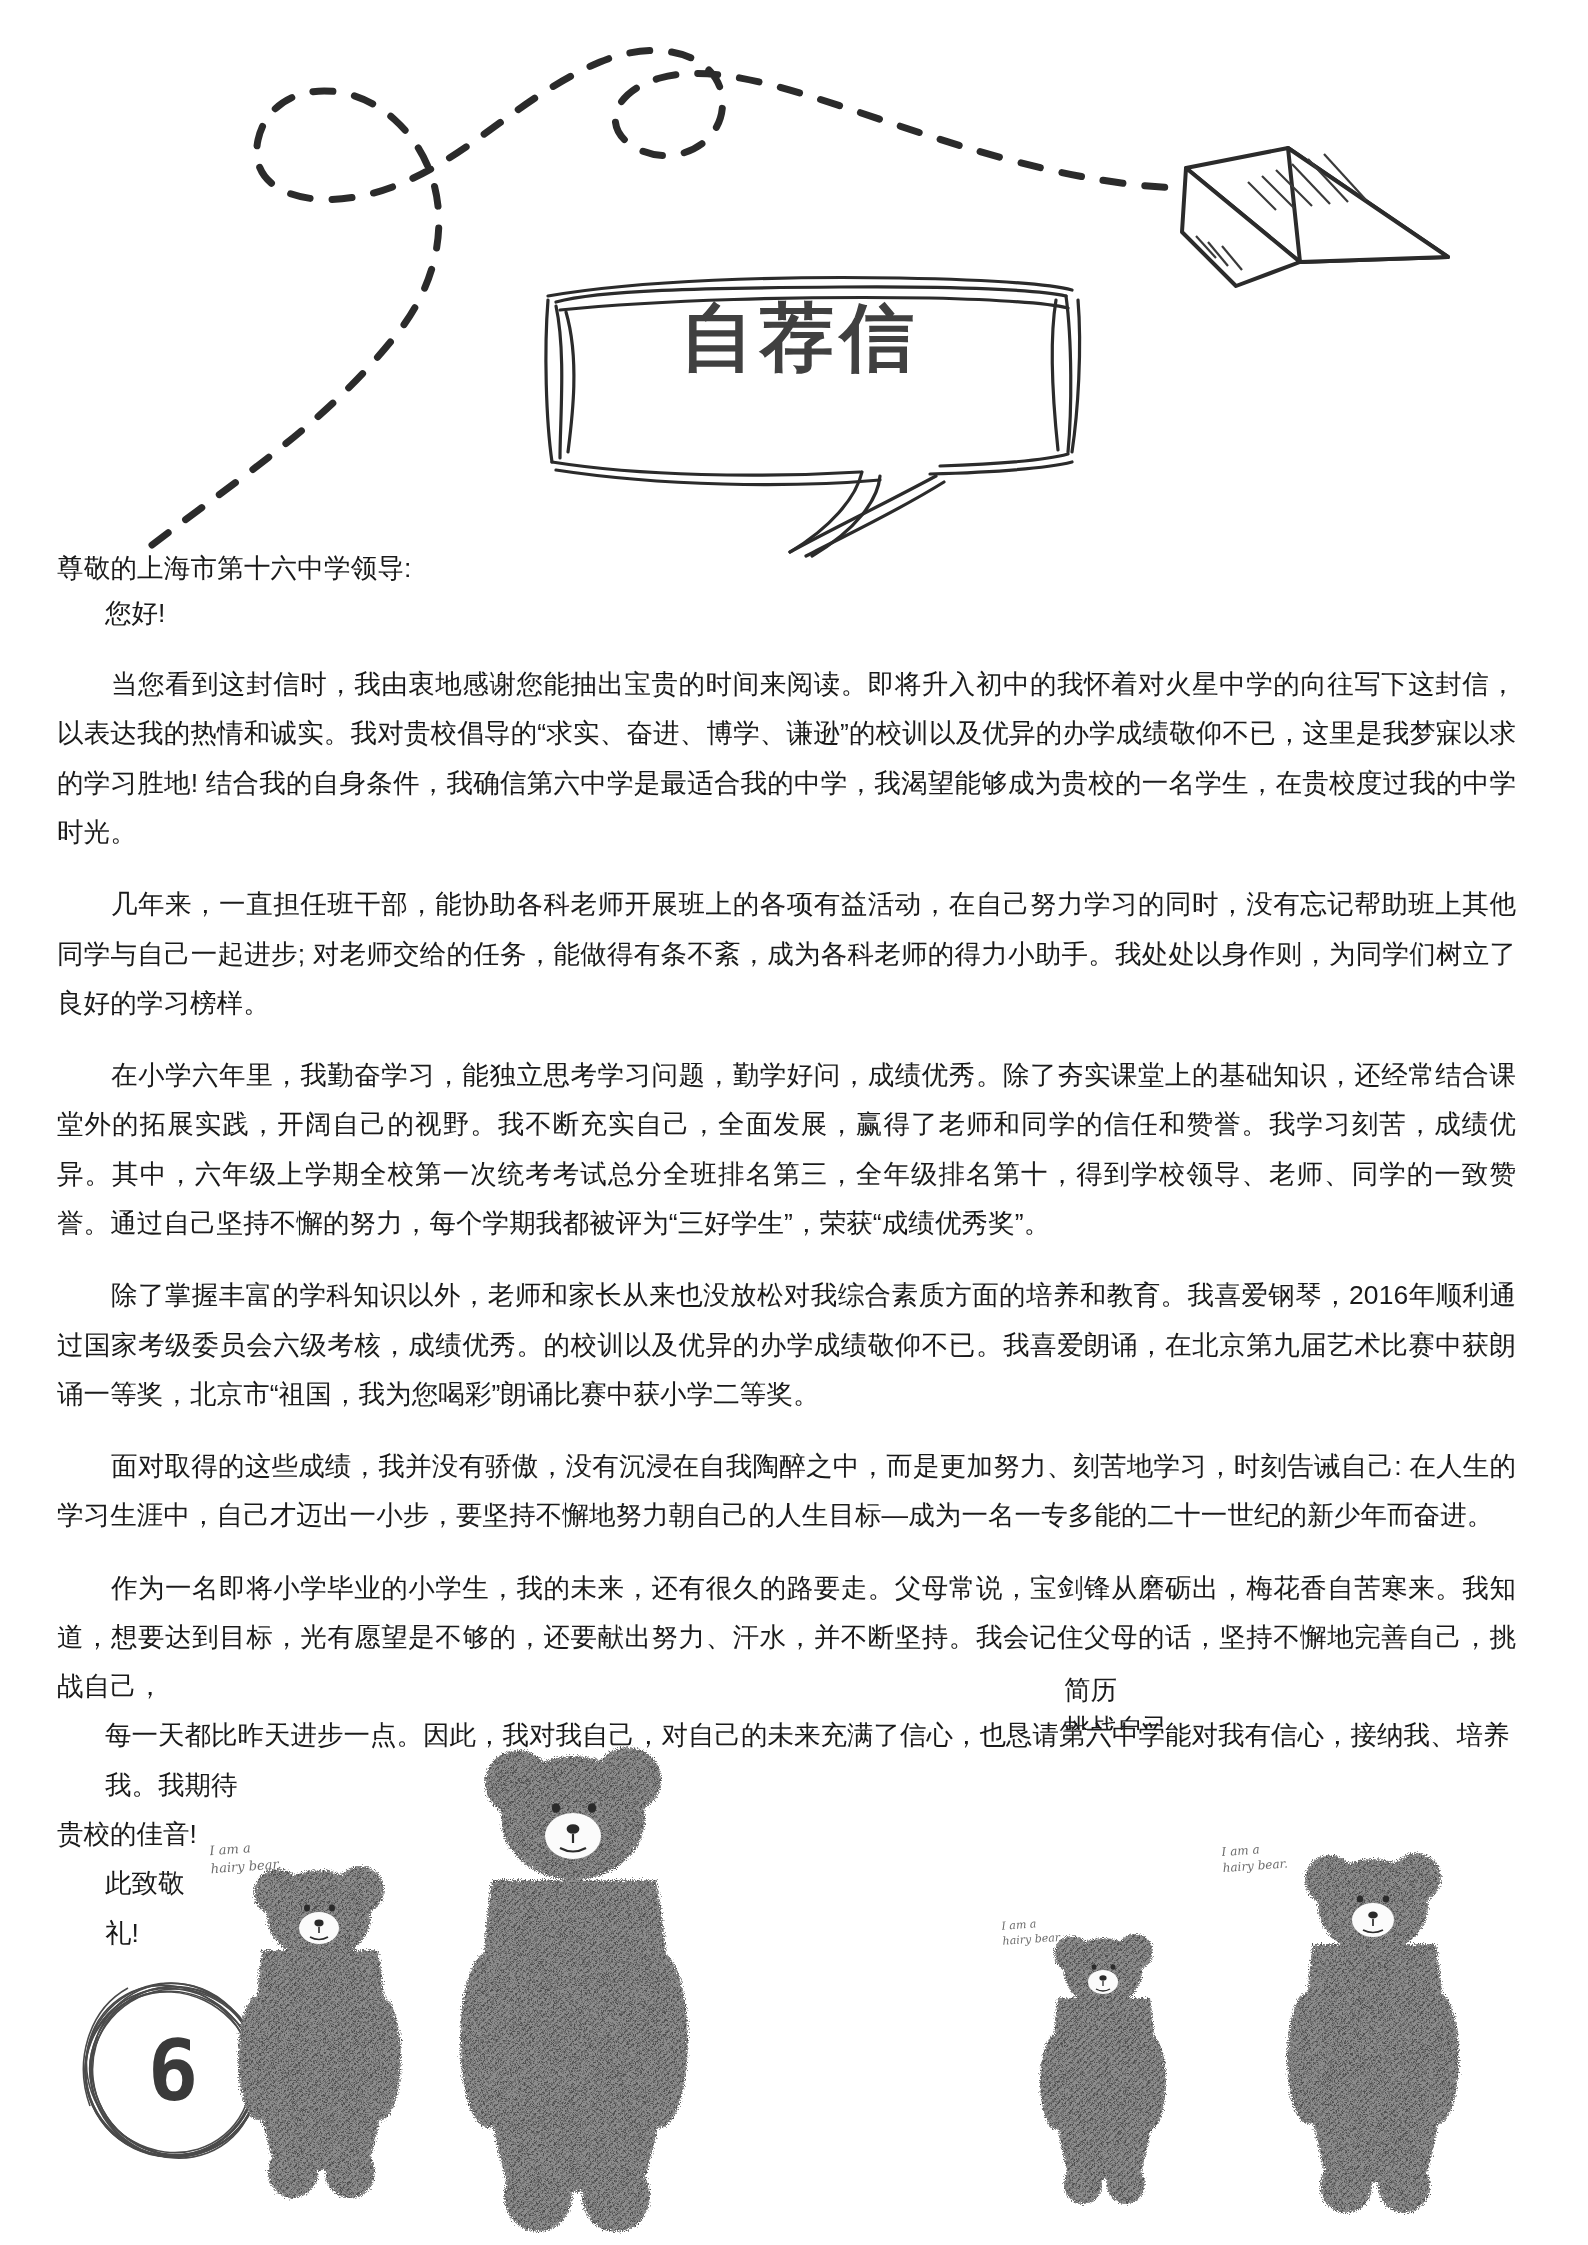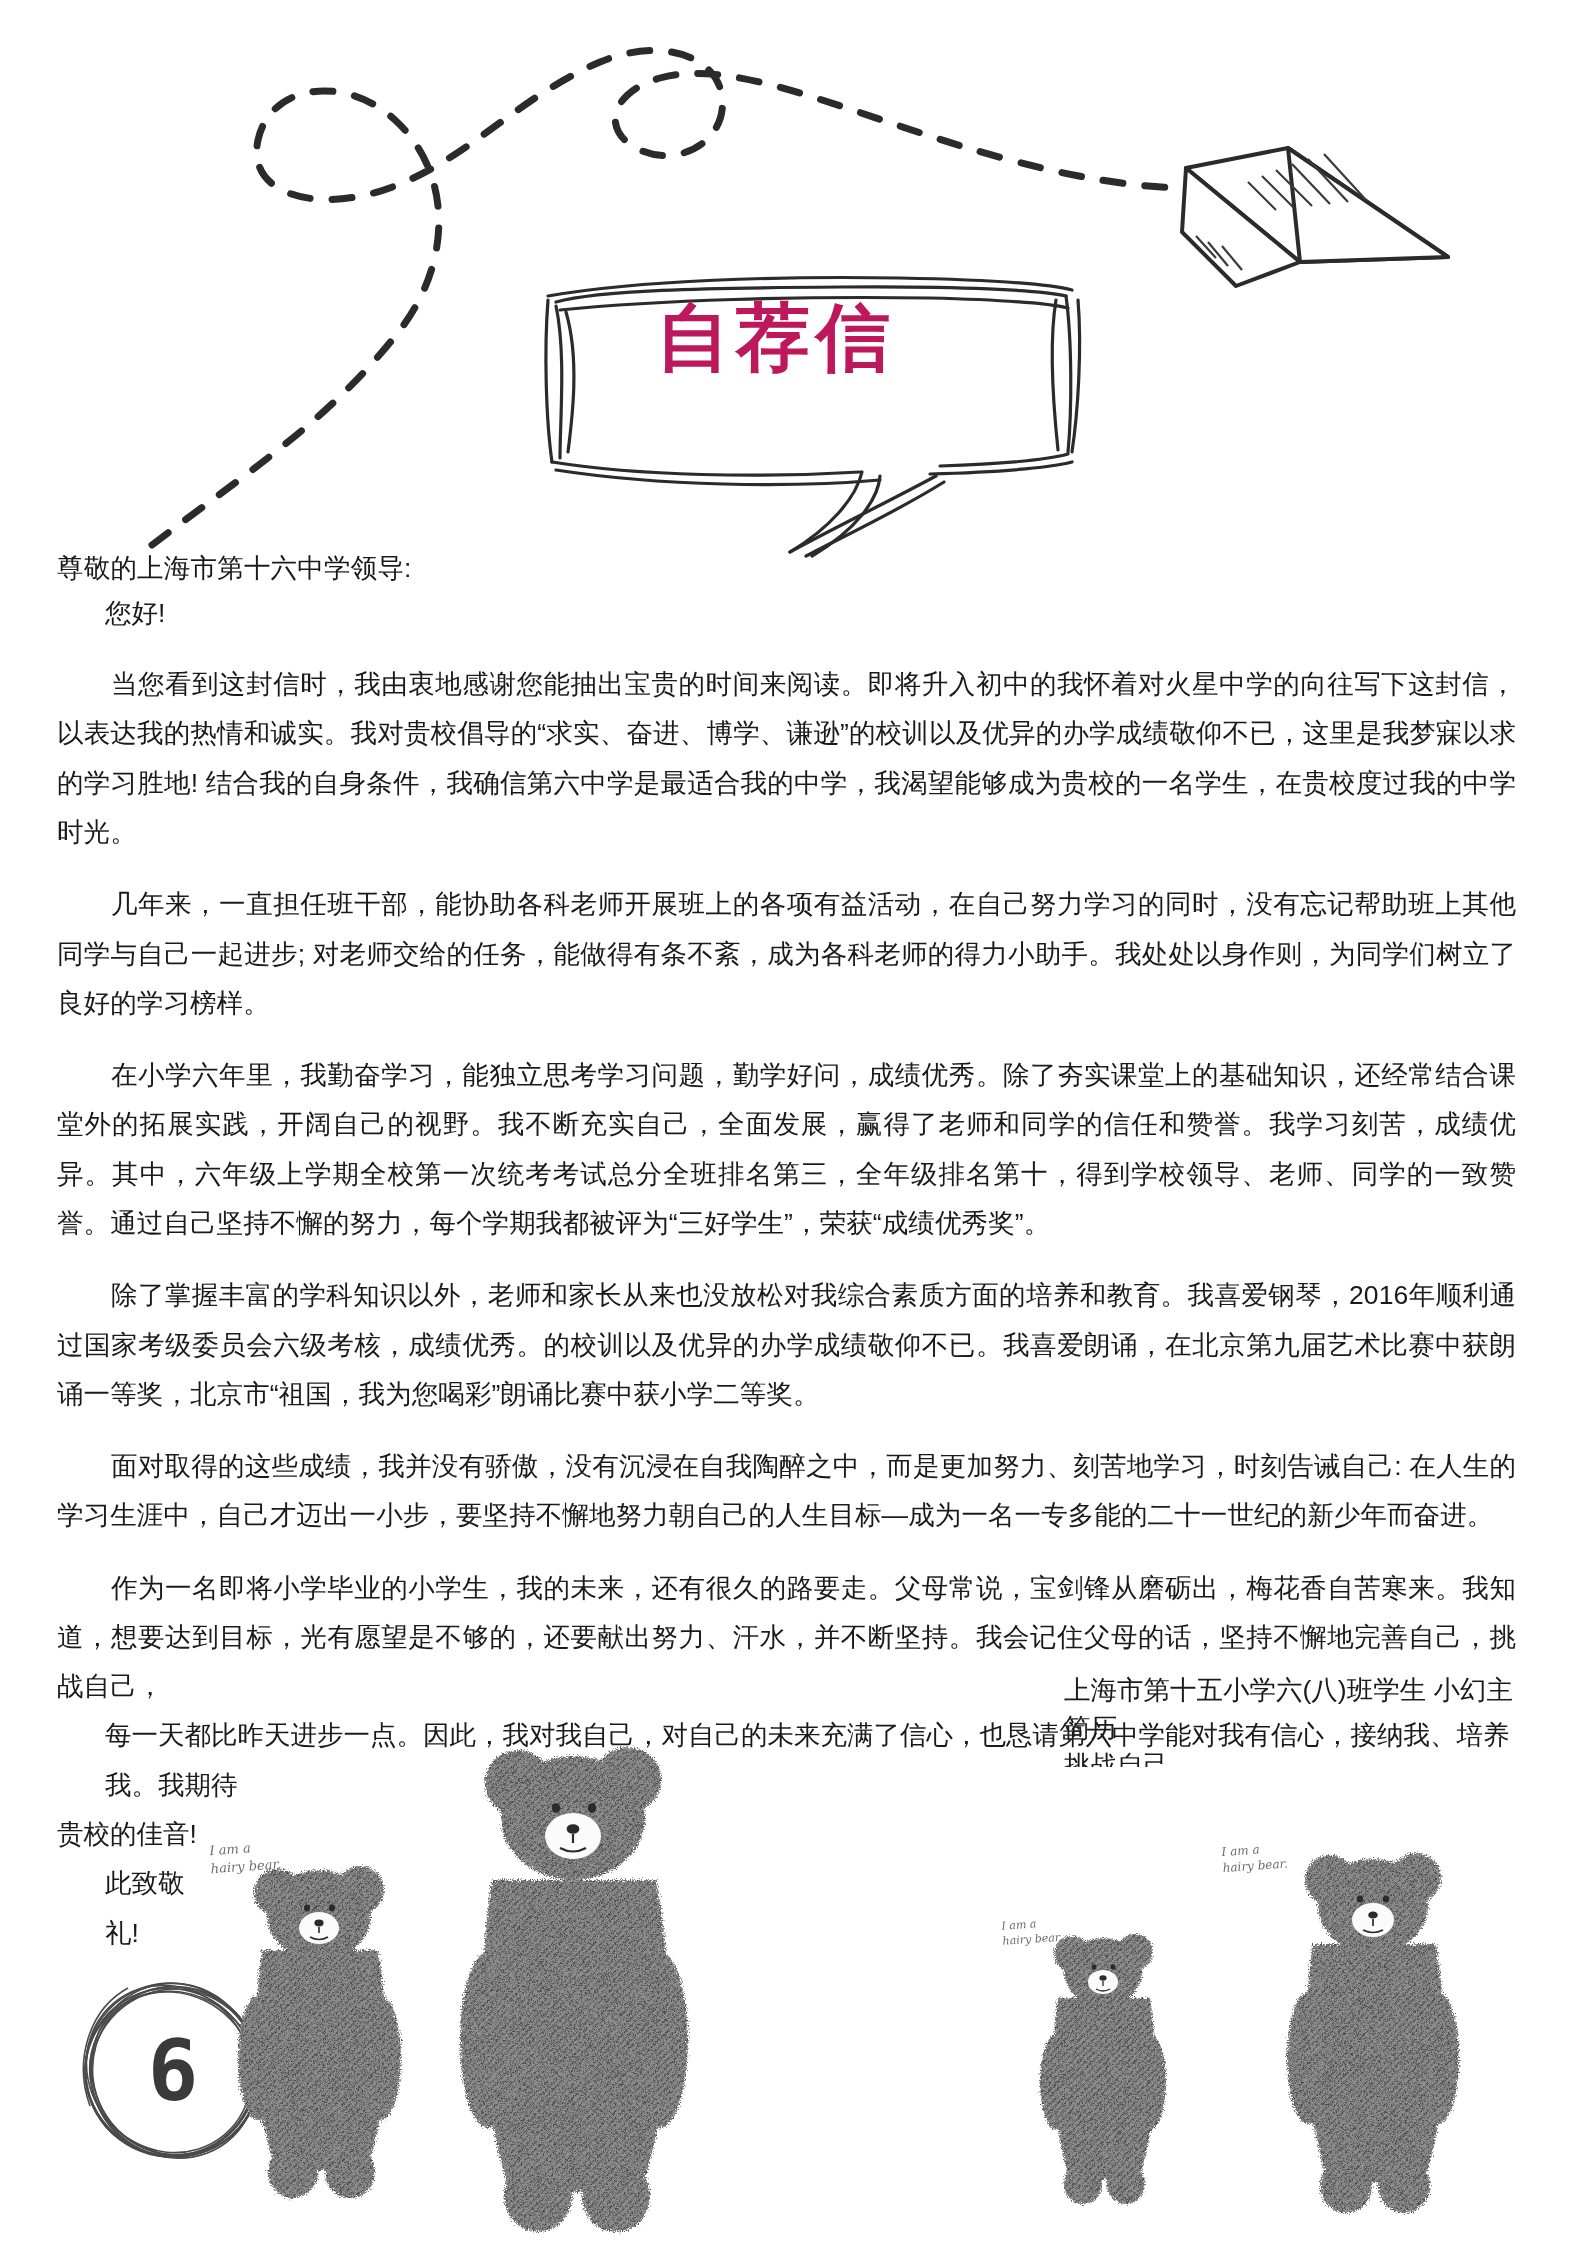--- a/index.html
+++ b/index.html
@@ -22,29 +22,29 @@
   
   #header-art {
     position: absolute;
     left: 0; top: 0;
     width: 1588px;
     height: 560px;
     pointer-events: none;
   }
   .banner-title {
     position: absolute;
-    left: 616px;
+    left: 640px;
     top: 300px;
     width: 320px;
     text-align: center;
     font-size: 74px;
     line-height: 1;
     letter-spacing: 6px;
     font-weight: bold;
-    color: #be185d;
+    color: #404040;
     font-family: "DejaVu Sans", "Liberation Sans", sans-serif;
   }
 
   
   #letter {
     position: absolute;
     left: 57px;
     top: 548px;
     width: 1475px;
   }
@@ -207,21 +207,20 @@
     <p class="para">面对取得的这些成绩，我并没有骄傲，没有沉浸在自我陶醉之中，而是更加努力、刻苦地学习，时刻告诫自己: 在人生的学习生涯中，自己才迈出一小步，要坚持不懈地努力朝自己的人生目标—成为一名一专多能的二十一世纪的新少年而奋进。</p>
     <p class="para tight">作为一名即将小学毕业的小学生，我的未来，还有很久的路要走。父母常说，宝剑锋从磨砺出，梅花香自苦寒来。我知道，想要达到目标，光有愿望是不够的，还要献出努力、汗水，并不断坚持。我会记住父母的话，坚持不懈地完善自己，挑战自己，</p>
 
     <p class="closing-line">每一天都比昨天进步一点。因此，我对我自己，对自己的未来充满了信心，也恳请第六中学能对我有信心，接纳我、培养我。我期待</p>
     <p class="closing-line flush">贵校的佳音!</p>
     <p class="closing-line">此致敬</p>
     <p class="closing-line">礼!</p>
   </div>
 
   <div id="signature">
-    <div class="sig-line">上海市第十五小学六(八)班学生 小幻主</div>
     <div class="sig-line">简历</div>
     <div class="sig-clip">
       <div class="sig-line">挑战自己</div>
     </div>
   </div>
 
   <div id="page-number-wrap">
     <svg viewBox="0 0 210 210" width="210" height="210">
       <g fill="none" stroke="#4a4a4a" stroke-width="1.6">
         <ellipse cx="105" cy="106" rx="88" ry="85" transform="rotate(4 105 106)"></ellipse>

